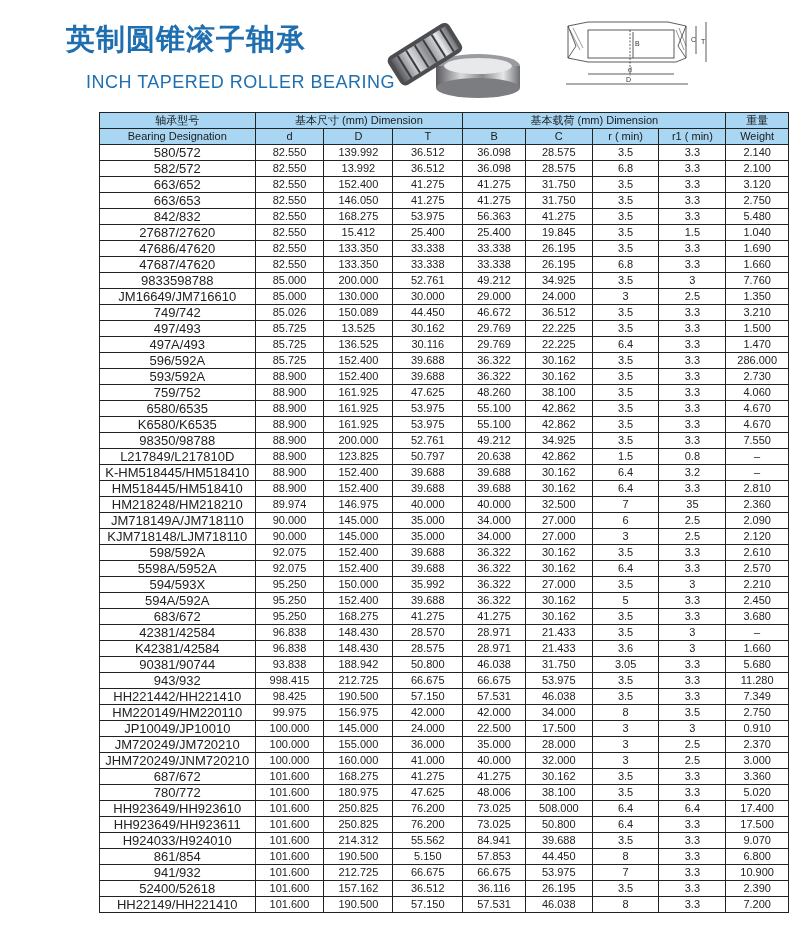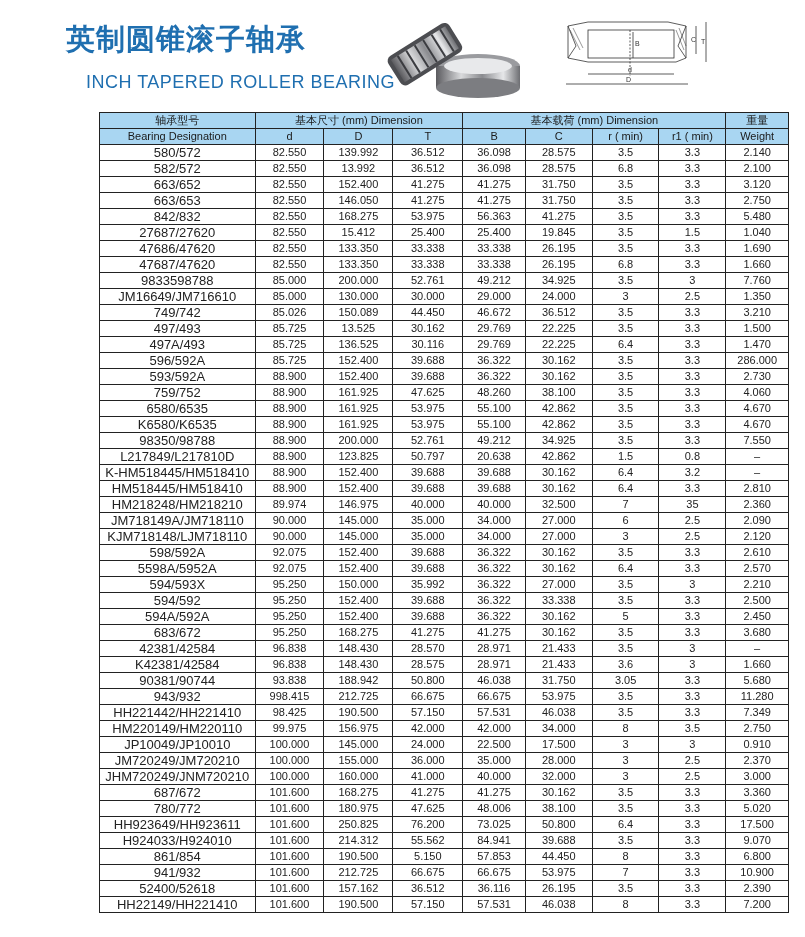--- a/index.html
+++ b/index.html
@@ -407,31 +407,20 @@
         <td>95.250</td>
         <td>150.000</td>
         <td>35.992</td>
         <td>36.322</td>
         <td>27.000</td>
         <td>3.5</td>
         <td>3</td>
         <td>2.210</td>
       </tr>
       <tr>
-        <td class="des">594/592</td>
-        <td>95.250</td>
-        <td>152.400</td>
-        <td>39.688</td>
-        <td>36.322</td>
-        <td>33.338</td>
-        <td>3.5</td>
-        <td>3.3</td>
-        <td>2.500</td>
-      </tr>
-      <tr>
         <td class="des">594A/592A</td>
         <td>95.250</td>
         <td>152.400</td>
         <td>39.688</td>
         <td>36.322</td>
         <td>30.162</td>
         <td>5</td>
         <td>3.3</td>
         <td>2.450</td>
       </tr>
@@ -561,20 +550,31 @@
         <td>101.600</td>
         <td>180.975</td>
         <td>47.625</td>
         <td>48.006</td>
         <td>38.100</td>
         <td>3.5</td>
         <td>3.3</td>
         <td>5.020</td>
       </tr>
       <tr>
+        <td class="des">HH923649/HH923610</td>
+        <td>101.600</td>
+        <td>250.825</td>
+        <td>76.200</td>
+        <td>73.025</td>
+        <td>508.000</td>
+        <td>6.4</td>
+        <td>6.4</td>
+        <td>17.400</td>
+      </tr>
+      <tr>
         <td class="des">HH923649/HH923611</td>
         <td>101.600</td>
         <td>250.825</td>
         <td>76.200</td>
         <td>73.025</td>
         <td>50.800</td>
         <td>6.4</td>
         <td>3.3</td>
         <td>17.500</td>
       </tr>

